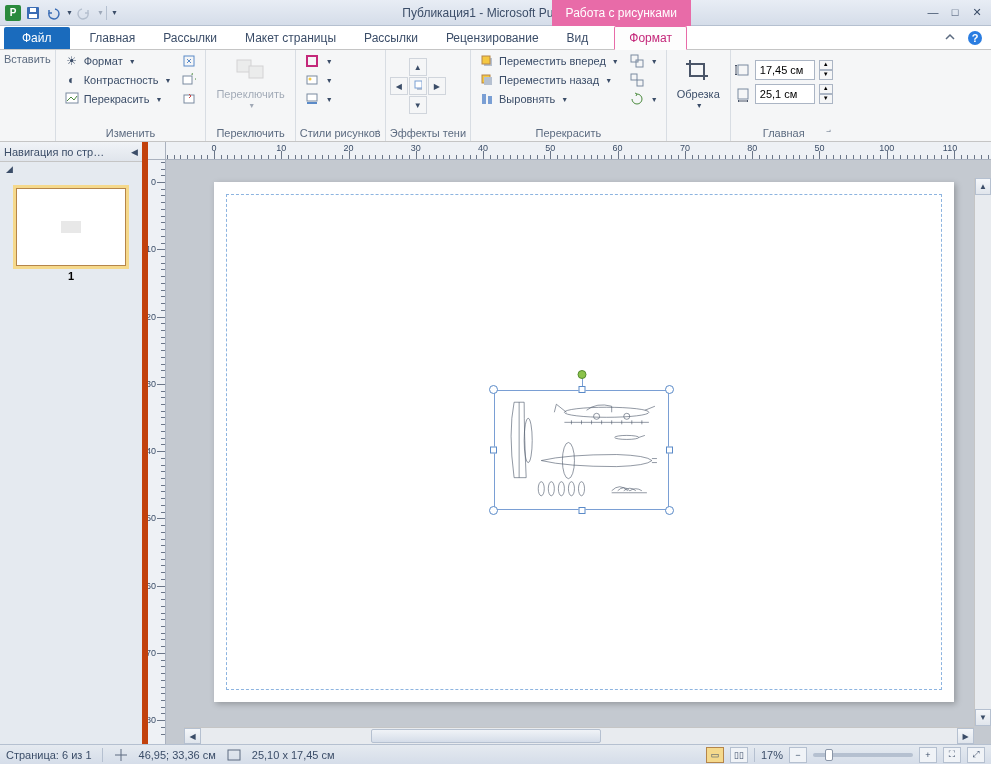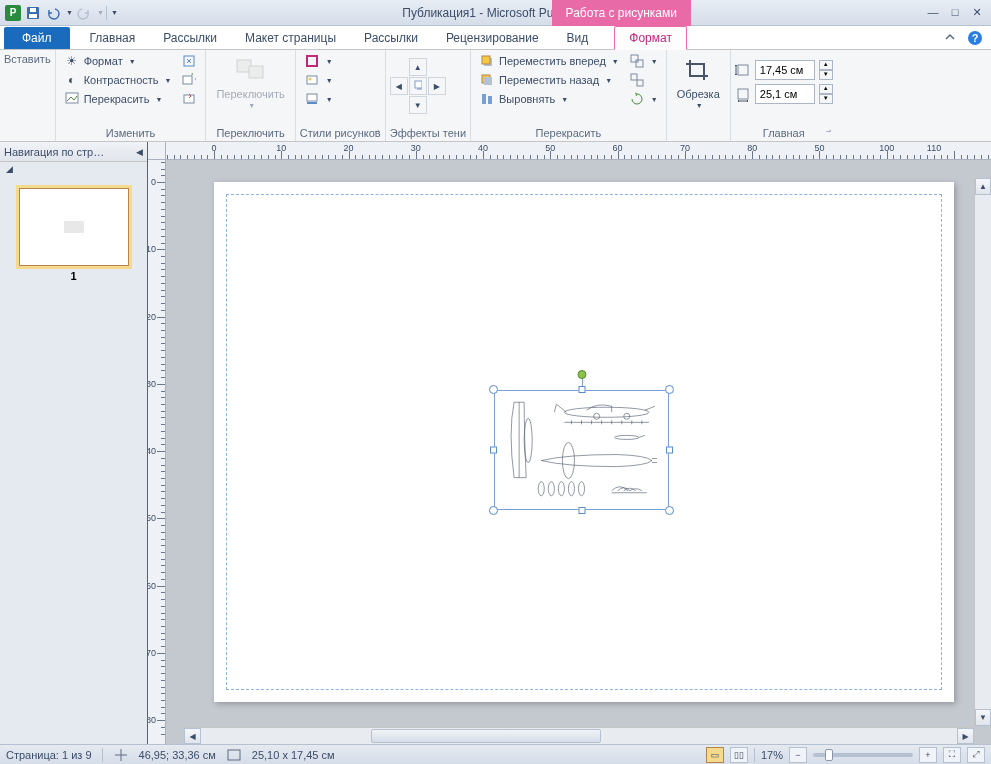--- a/index.html
+++ b/index.html
@@ -34,21 +34,21 @@
 .big-icon { width: 32px; height: 32px; display: flex; align-items: center; justify-content: center; }
 .small-btn { display: flex; align-items: center; gap: 4px; padding: 1px 4px; font-size: 11px; color: #3b4d68; white-space: nowrap; }
 .small-icon { width: 16px; height: 16px; display: flex; align-items: center; justify-content: center; font-size: 12px; }
 .col { display: flex; flex-direction: column; gap: 1px; }
 .dd-arrow { font-size: 7px; color: #3b4d68; margin-left: 2px; }
 .size-input { border: 1px solid #abb5c4; height: 20px; width: 60px; font-size: 11px; padding: 0 4px; background: #fff; }
 .size-row { display: flex; align-items: center; gap: 4px; }
 
 
 .workspace { display: flex; height: 602px; }
-.nav-panel { width: 148px; background: #e5eaf0; border-right: 1px solid #c2410c; display: flex; flex-direction: column; }
+.nav-panel { width: 148px; background: #e5eaf0; border-right: 6px solid #c2410c; display: flex; flex-direction: column; }
 .nav-header { height: 20px; background: linear-gradient(#f0f3f7, #e0e5ec); border-bottom: 1px solid #c5c5c5; display: flex; align-items: center; justify-content: space-between; padding: 0 4px; font-size: 11px; color: #3b4d68; }
 .nav-body { flex: 1; padding: 12px 8px; }
 .thumb { width: 110px; height: 78px; background: #fff; border: 1px solid #b5854a; box-shadow: 0 0 0 3px #f5d98c; margin: 0 auto; display: flex; align-items: center; justify-content: center; }
 .thumb-inner { width: 20px; height: 12px; background: #e8e8e8; }
 .thumb-label { text-align: center; margin-top: 4px; font-weight: bold; font-size: 11px; }
 
 .canvas-area { flex: 1; position: relative; background: #c4c9d0; display: flex; flex-direction: column; }
 .ruler-h { height: 18px; background: #eef1f5; border-bottom: 1px solid #aab2bf; position: relative; overflow: hidden; margin-left: 18px; }
 .ruler-corner { position: absolute; left: 0; top: 0; width: 18px; height: 18px; background: #eef1f5; border-right: 1px solid #aab2bf; border-bottom: 1px solid #aab2bf; z-index: 2; }
 .scroll-area { flex: 1; display: flex; position: relative; }
@@ -554,21 +554,21 @@
         <div class="tick tick-h" style="left: 727.455px;"></div>
         <div class="tick tick-h" style="left: 734.182px;"></div>
         <div class="tick tick-h" style="left: 740.909px;"></div>
         <div class="tick tick-h" style="left: 747.636px;"></div>
         <div class="tick tick-h" style="left: 754.364px;"></div>
         <div class="tick tick-h" style="left: 761.091px;"></div>
         <div class="tick tick-h" style="left: 767.818px;"></div>
         <div class="tick tick-h" style="left: 774.545px;"></div>
         <div class="tick tick-h" style="left: 781.273px;"></div>
         <div class="tick tick-h major" style="left: 788px;"></div>
-        <div class="tick-label-h" style="left: 768px;">110</div>
+        <div class="tick-label-h" style="left: 784px;">110</div>
         <div class="tick tick-h" style="left: 794.727px;"></div>
         <div class="tick tick-h" style="left: 801.455px;"></div>
         <div class="tick tick-h" style="left: 808.182px;"></div>
         <div class="tick tick-h" style="left: 814.909px;"></div>
         <div class="tick tick-h" style="left: 821.636px;"></div>
       </div>
     <div class="scroll-area">
       <div class="ruler-v" id="rulerV">
           <div class="tick tick-v" style="top: 1.81818px;"></div>
           <div class="tick tick-v" style="top: 8.54545px;"></div>
@@ -747,21 +747,21 @@
               <div class="hscroll-thumb"></div>
             </div>
           <div class="hscroll-btn">▶</div>
         </div>
       </div>
     </div>
   </div>
 </div>
 
 <div class="statusbar">
-  <span>Страница: 1 из 9</span>
+  <span>Страница: 6 из 1</span>
   <div class="status-sep"></div>
   <span class="small-icon">
       <svg width="12" height="12">
         <line x1="6" y1="0" x2="6" y2="12" stroke="#5c6b80"></line>
         <line x1="0" y1="6" x2="12" y2="6" stroke="#5c6b80"></line>
       </svg>
     </span>
   <span>46,95; 33,36 см</span>
   <span class="small-icon">
       <svg width="14" height="12">

